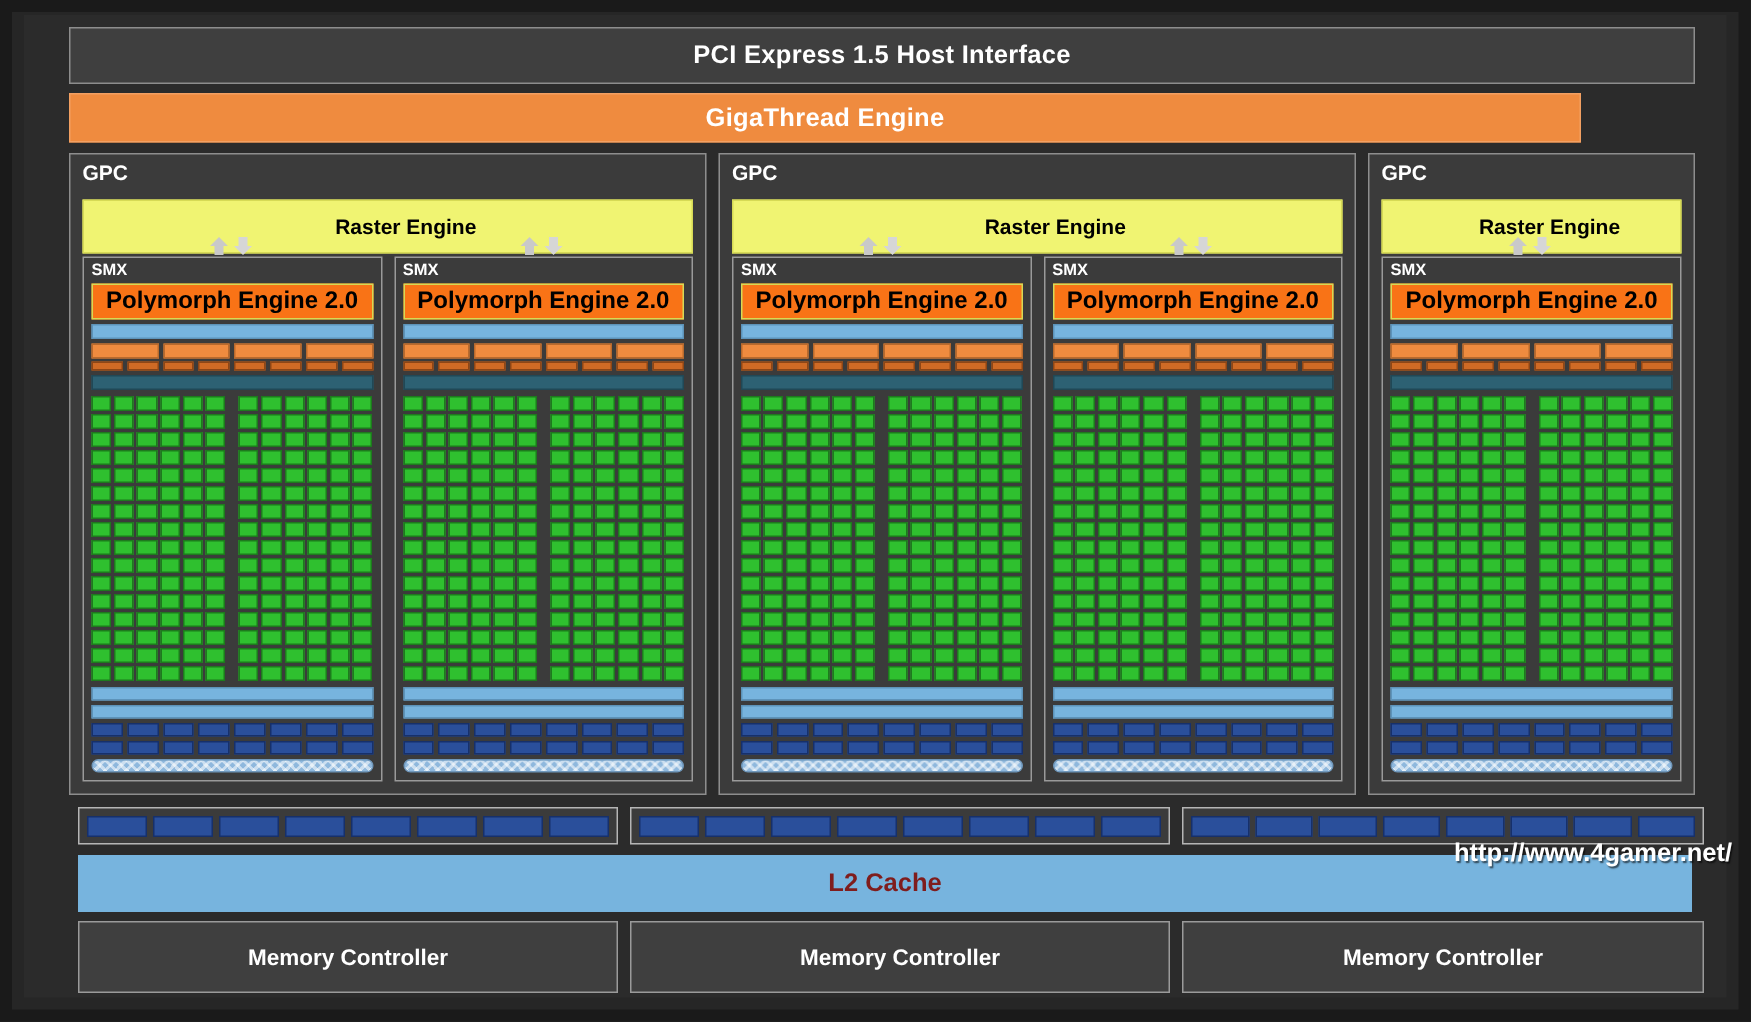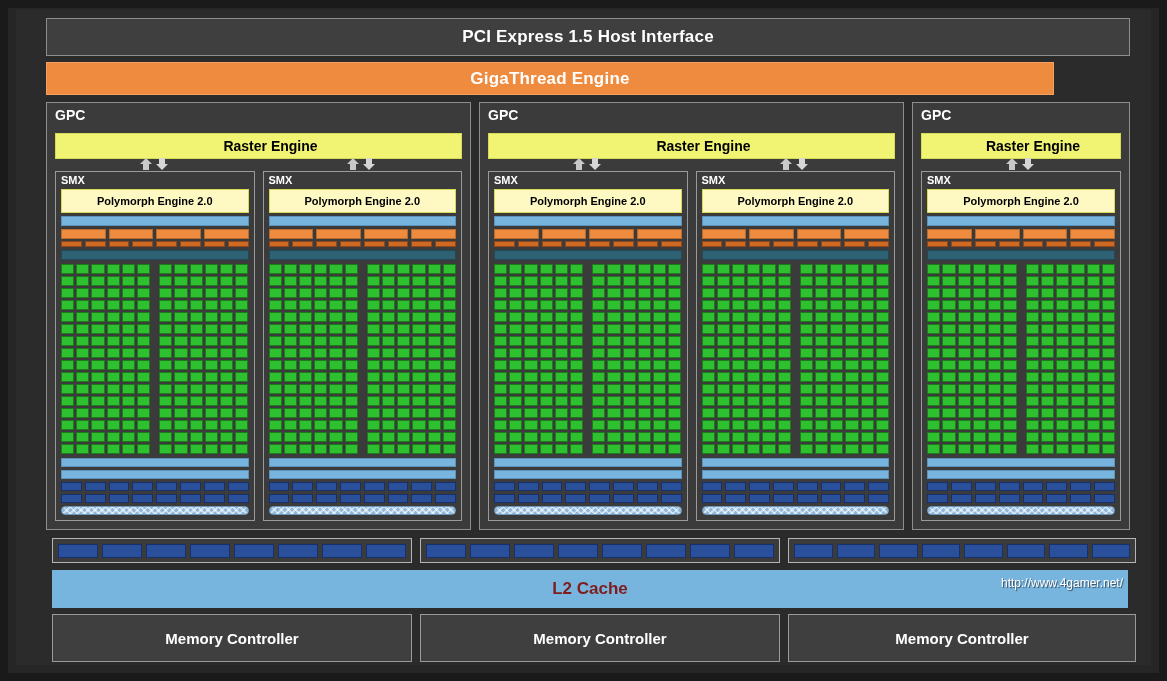--- a/index.html
+++ b/index.html
@@ -39,21 +39,21 @@
   .gpc{
     position:absolute;top:92px;
     background:#3b3b3b;border:1px solid #8d8d8d;
     box-sizing:border-box;
   }
   .gpc-label{
     position:absolute;left:8px;top:4px;
     color:#ffffff;font-weight:bold;font-size:14px;
   }
   .raster{
-    position:absolute;left:8px;top:30px;right:8px;height:26px;
+    position:absolute;left:8px;top:30px;right:8px;height:36px;
     background:#f0f472;border:1px solid #d6da55;
     display:flex;align-items:center;justify-content:center;
     color:#000;font-weight:bold;font-size:14px;box-sizing:border-box;padding-left:24px;
   }
   .arrows{
     position:absolute;top:53px;height:15px;
     display:flex;align-items:center;justify-content:center;gap:1px;
   }
   .arrows svg{display:block}
 
@@ -65,23 +65,23 @@
   }
   .smx-label{
     position:absolute;left:5px;top:2px;
     color:#fff;font-weight:bold;font-size:11px;
   }
   .smx-body{
     position:absolute;left:5px;right:5px;top:17px;bottom:5px;
     display:flex;flex-direction:column;
   }
   .poly{
-    height:25px;background:#fef9c3;border:1px solid #d6da55;
+    height:25px;background:#f97316;border:1px solid #d6da55;
     display:flex;align-items:center;justify-content:center;
-    color:#000;font-weight:bold;font-size:11px;box-sizing:border-box;
+    color:#000;font-weight:bold;font-size:16px;box-sizing:border-box;
     margin-bottom:3px;
   }
   .instr{height:11px;background:#77b4de;border:1px solid #5d93b9;box-sizing:border-box;margin-bottom:3px;}
   .sched{display:flex;gap:3px;margin-bottom:2px;}
   .sched > div{flex:1;height:10px;background:#ef8b3f;border:1px solid #b96a2d;box-sizing:border-box;}
   .disp{display:flex;gap:3px;margin-bottom:3px;}
   .disp > div{flex:1;height:6px;background:#cf6a25;border:1px solid #8e4616;box-sizing:border-box;}
   .regfile{height:11px;background:#2d6173;border:1px solid #204856;box-sizing:border-box;margin-bottom:4px;}
 
   .cores{
@@ -140,22 +140,22 @@
     position:absolute;left:946px;top:548px;width:200px;height:52px;
     pointer-events:none;
   }
   .wm-main{
     font-size:34px;font-weight:bold;font-style:italic;
     color:#b9c6d2;
     text-shadow:1px 1px 0 #5b6a77, 2px 2px 2px rgba(0,0,0,.45);
     letter-spacing:-1px;line-height:34px;
   }
   .wm-url{
-    margin-top:18px;
-    font-size:12px;font-weight:normal;color:#ffffff;
+    margin-top:1px;
+    font-size:17px;font-weight:bold;color:#ffffff;
     text-shadow:1px 1px 1px rgba(0,0,0,.6);
     text-align:center;
   }
 </style>
 </head>
 <body>
 
 <div id="canvas">
   <div class="inner">
 

